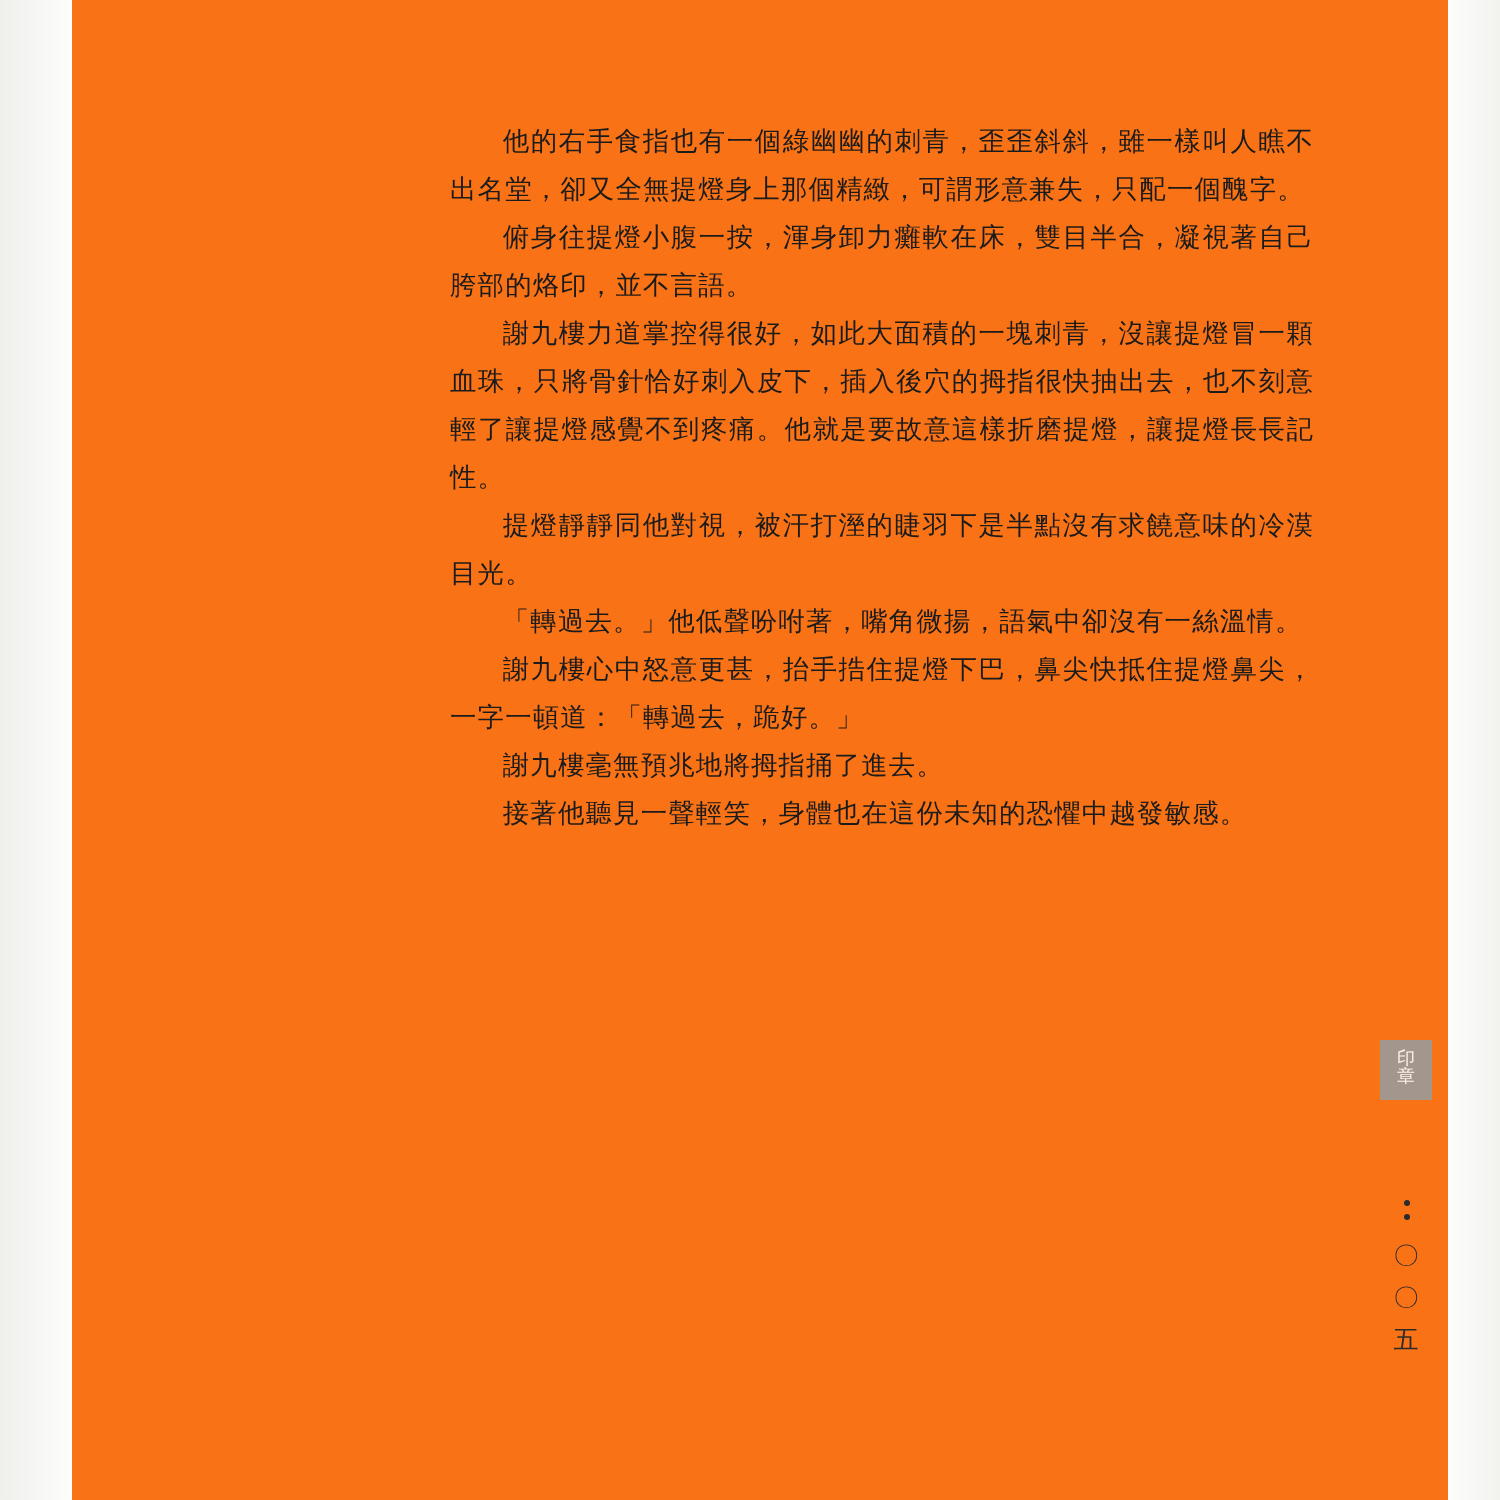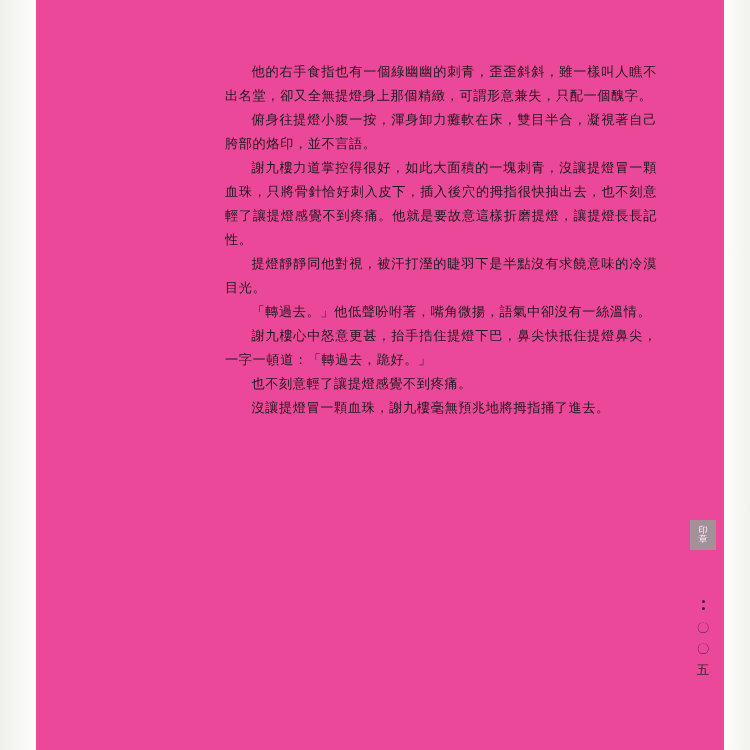--- a/index.html
+++ b/index.html
@@ -10,21 +10,21 @@
     width: 750px;
     height: 750px;
     background: #ffffff;
     font-family: "DejaVu Serif", "Liberation Serif", serif;
     overflow: hidden;
   }
   .page {
     position: relative;
     width: 750px;
     height: 750px;
-    background: #ec4899;
+    background: #f97316;
     box-sizing: border-box;
   }
   
   .page::before {
     content: "";
     position: absolute;
     left: 0; top: 0;
     width: 36px; height: 750px;
     background: linear-gradient(to right, #efefec 0%, #fdfdfc 100%);
     pointer-events: none;
@@ -115,22 +115,22 @@
 
 <div class="page">
 
   <div class="text-column">
     <p class="para">他的右手食指也有一個綠幽幽的刺青，歪歪斜斜，雖一樣叫人瞧不出名堂，卻又全無提燈身上那個精緻，可謂形意兼失，只配一個醜字。</p>
     <p class="para">俯身往提燈小腹一按，渾身卸力癱軟在床，雙目半合，凝視著自己胯部的烙印，並不言語。</p>
     <p class="para">謝九樓力道掌控得很好，如此大面積的一塊刺青，沒讓提燈冒一顆血珠，只將骨針恰好刺入皮下，插入後穴的拇指很快抽出去，也不刻意輕了讓提燈感覺不到疼痛。他就是要故意這樣折磨提燈，讓提燈長長記性。</p>
     <p class="para">提燈靜靜同他對視，被汗打溼的睫羽下是半點沒有求饒意味的冷漠目光。</p>
     <p class="para">「轉過去。」他低聲吩咐著，嘴角微揚，語氣中卻沒有一絲溫情。</p>
     <p class="para">謝九樓心中怒意更甚，抬手捁住提燈下巴，鼻尖快抵住提燈鼻尖，一字一頓道：「轉過去，跪好。」</p>
-    <p class="para">也不刻意輕了讓提燈感覺不到疼痛。</p>
-    <p class="para">沒讓提燈冒一顆血珠，謝九樓毫無預兆地將拇指捅了進去。</p>
+    <p class="para">謝九樓毫無預兆地將拇指捅了進去。</p>
+    <p class="para">接著他聽見一聲輕笑，身體也在這份未知的恐懼中越發敏感。</p>
   </div>
 
   <div class="seal">
     <span>印</span>
     <span>章</span>
   </div>
 
   <div class="folio">
     <span class="dots">
       <i></i>

